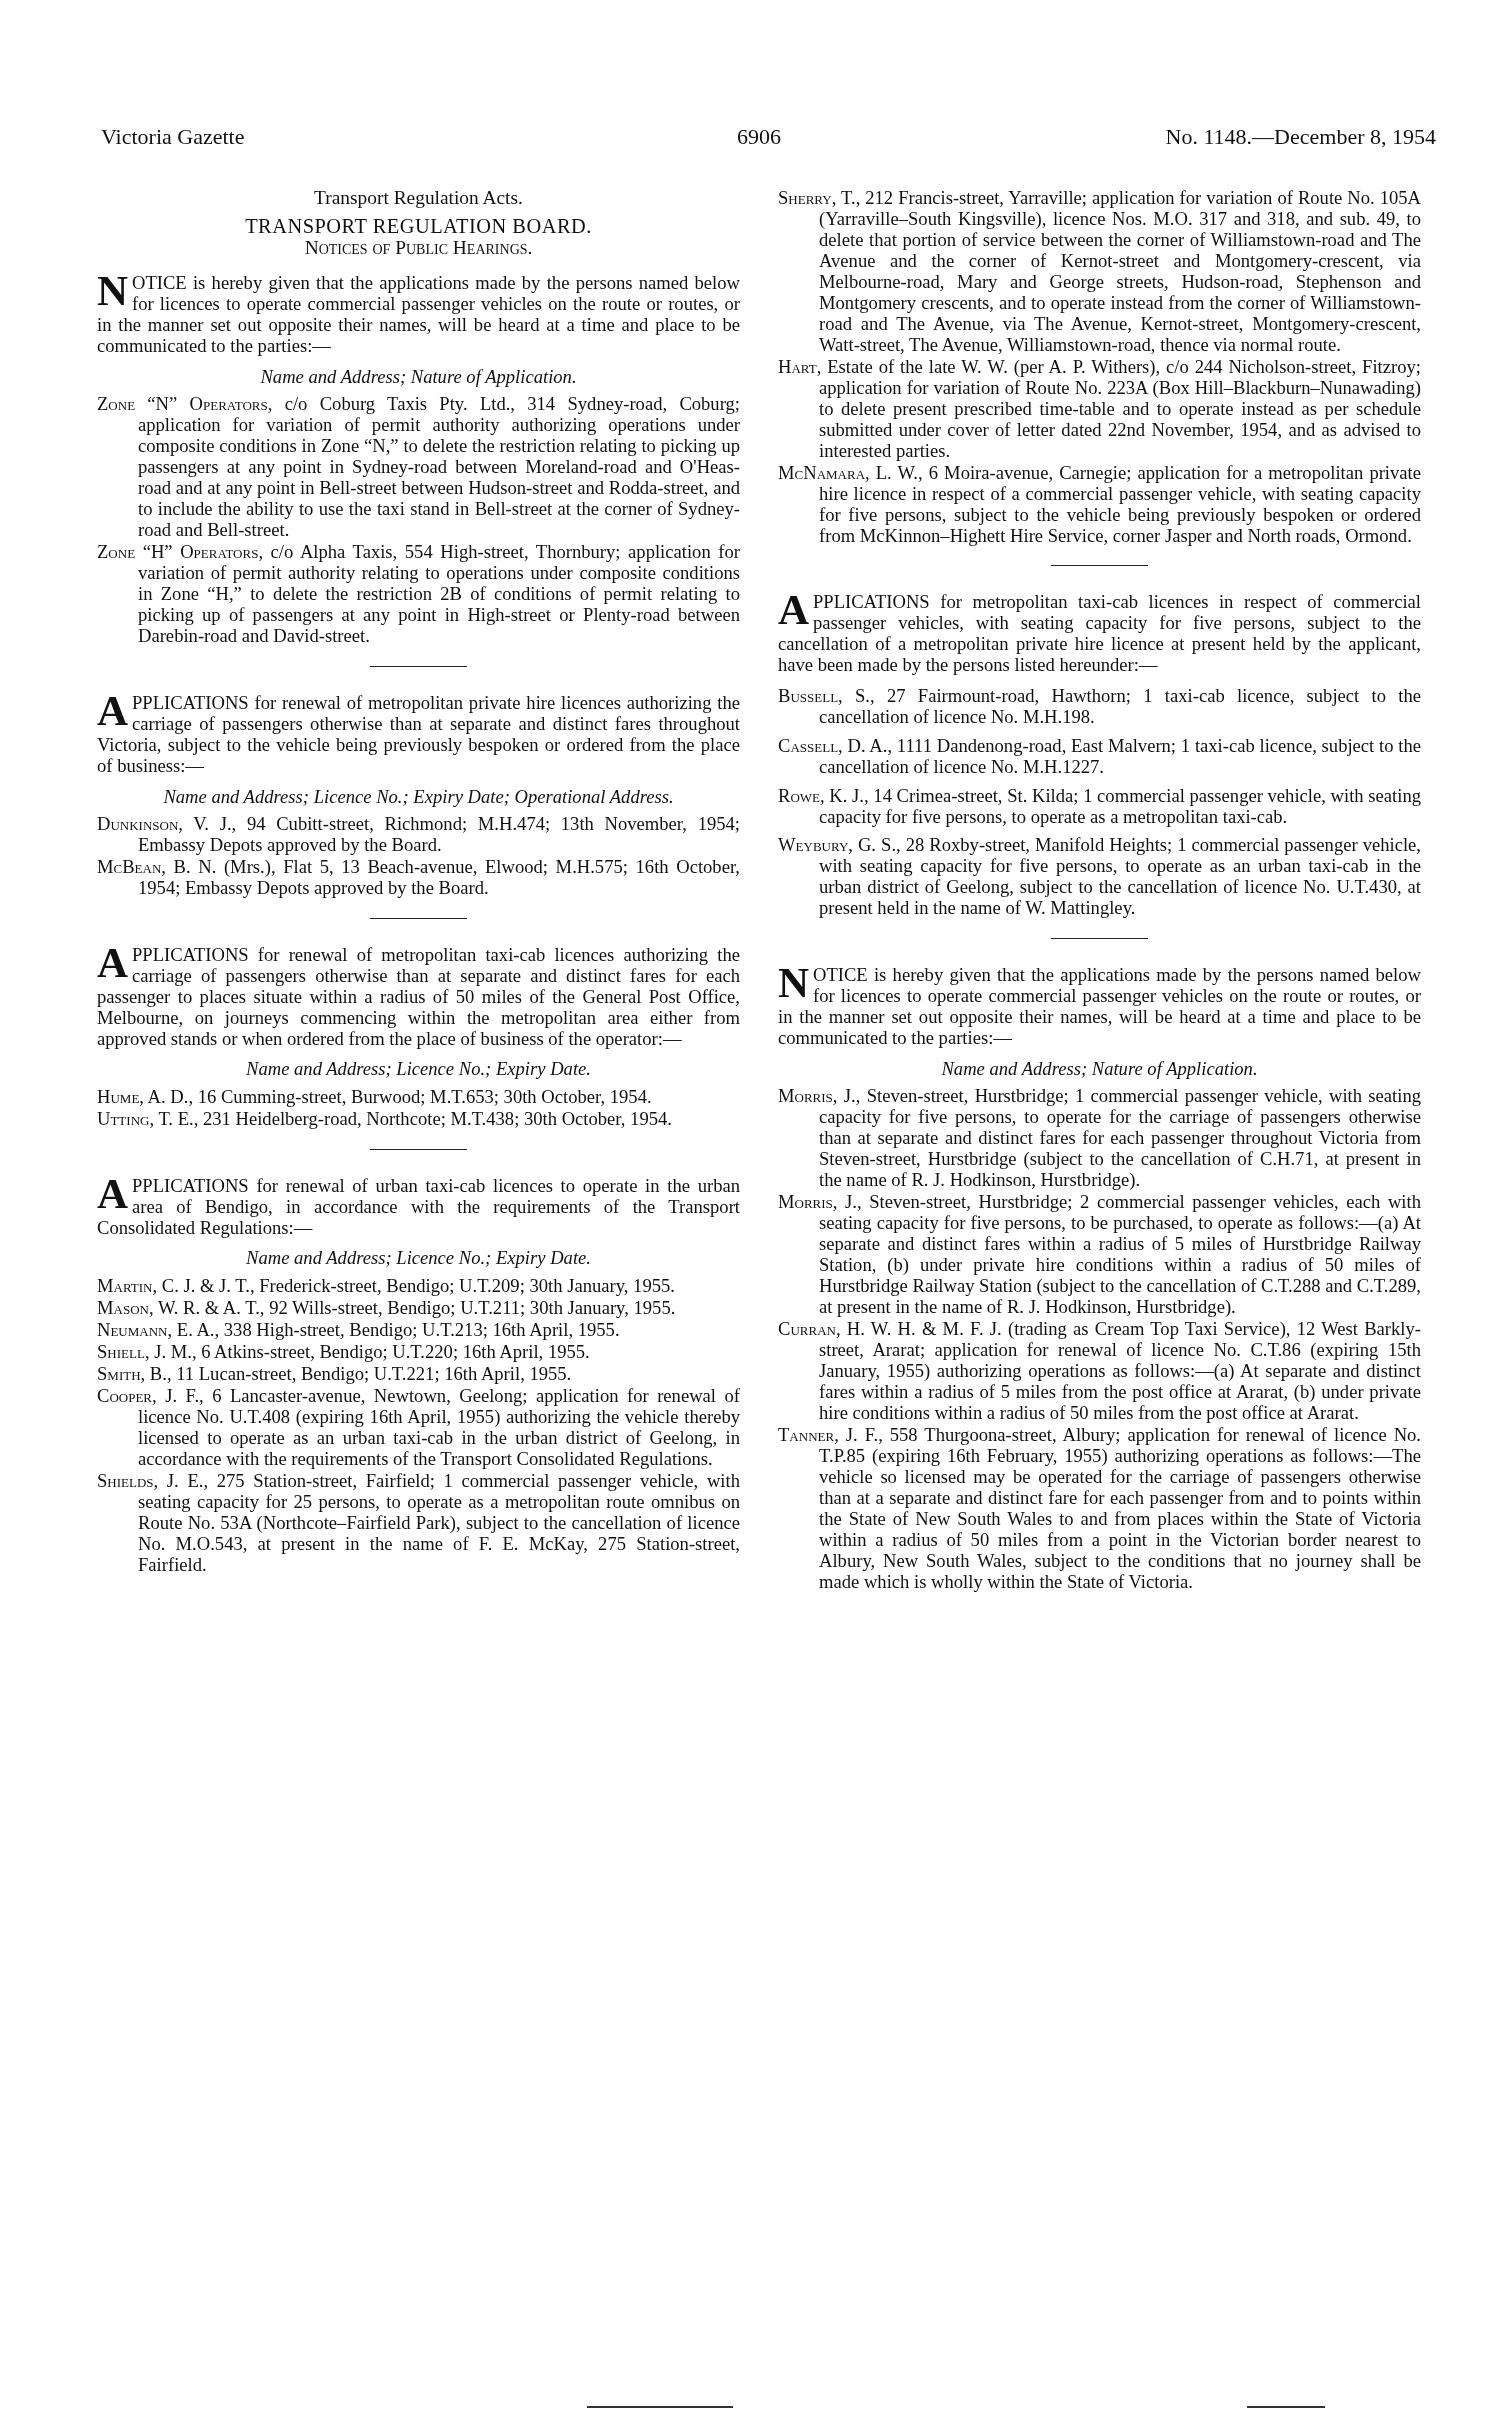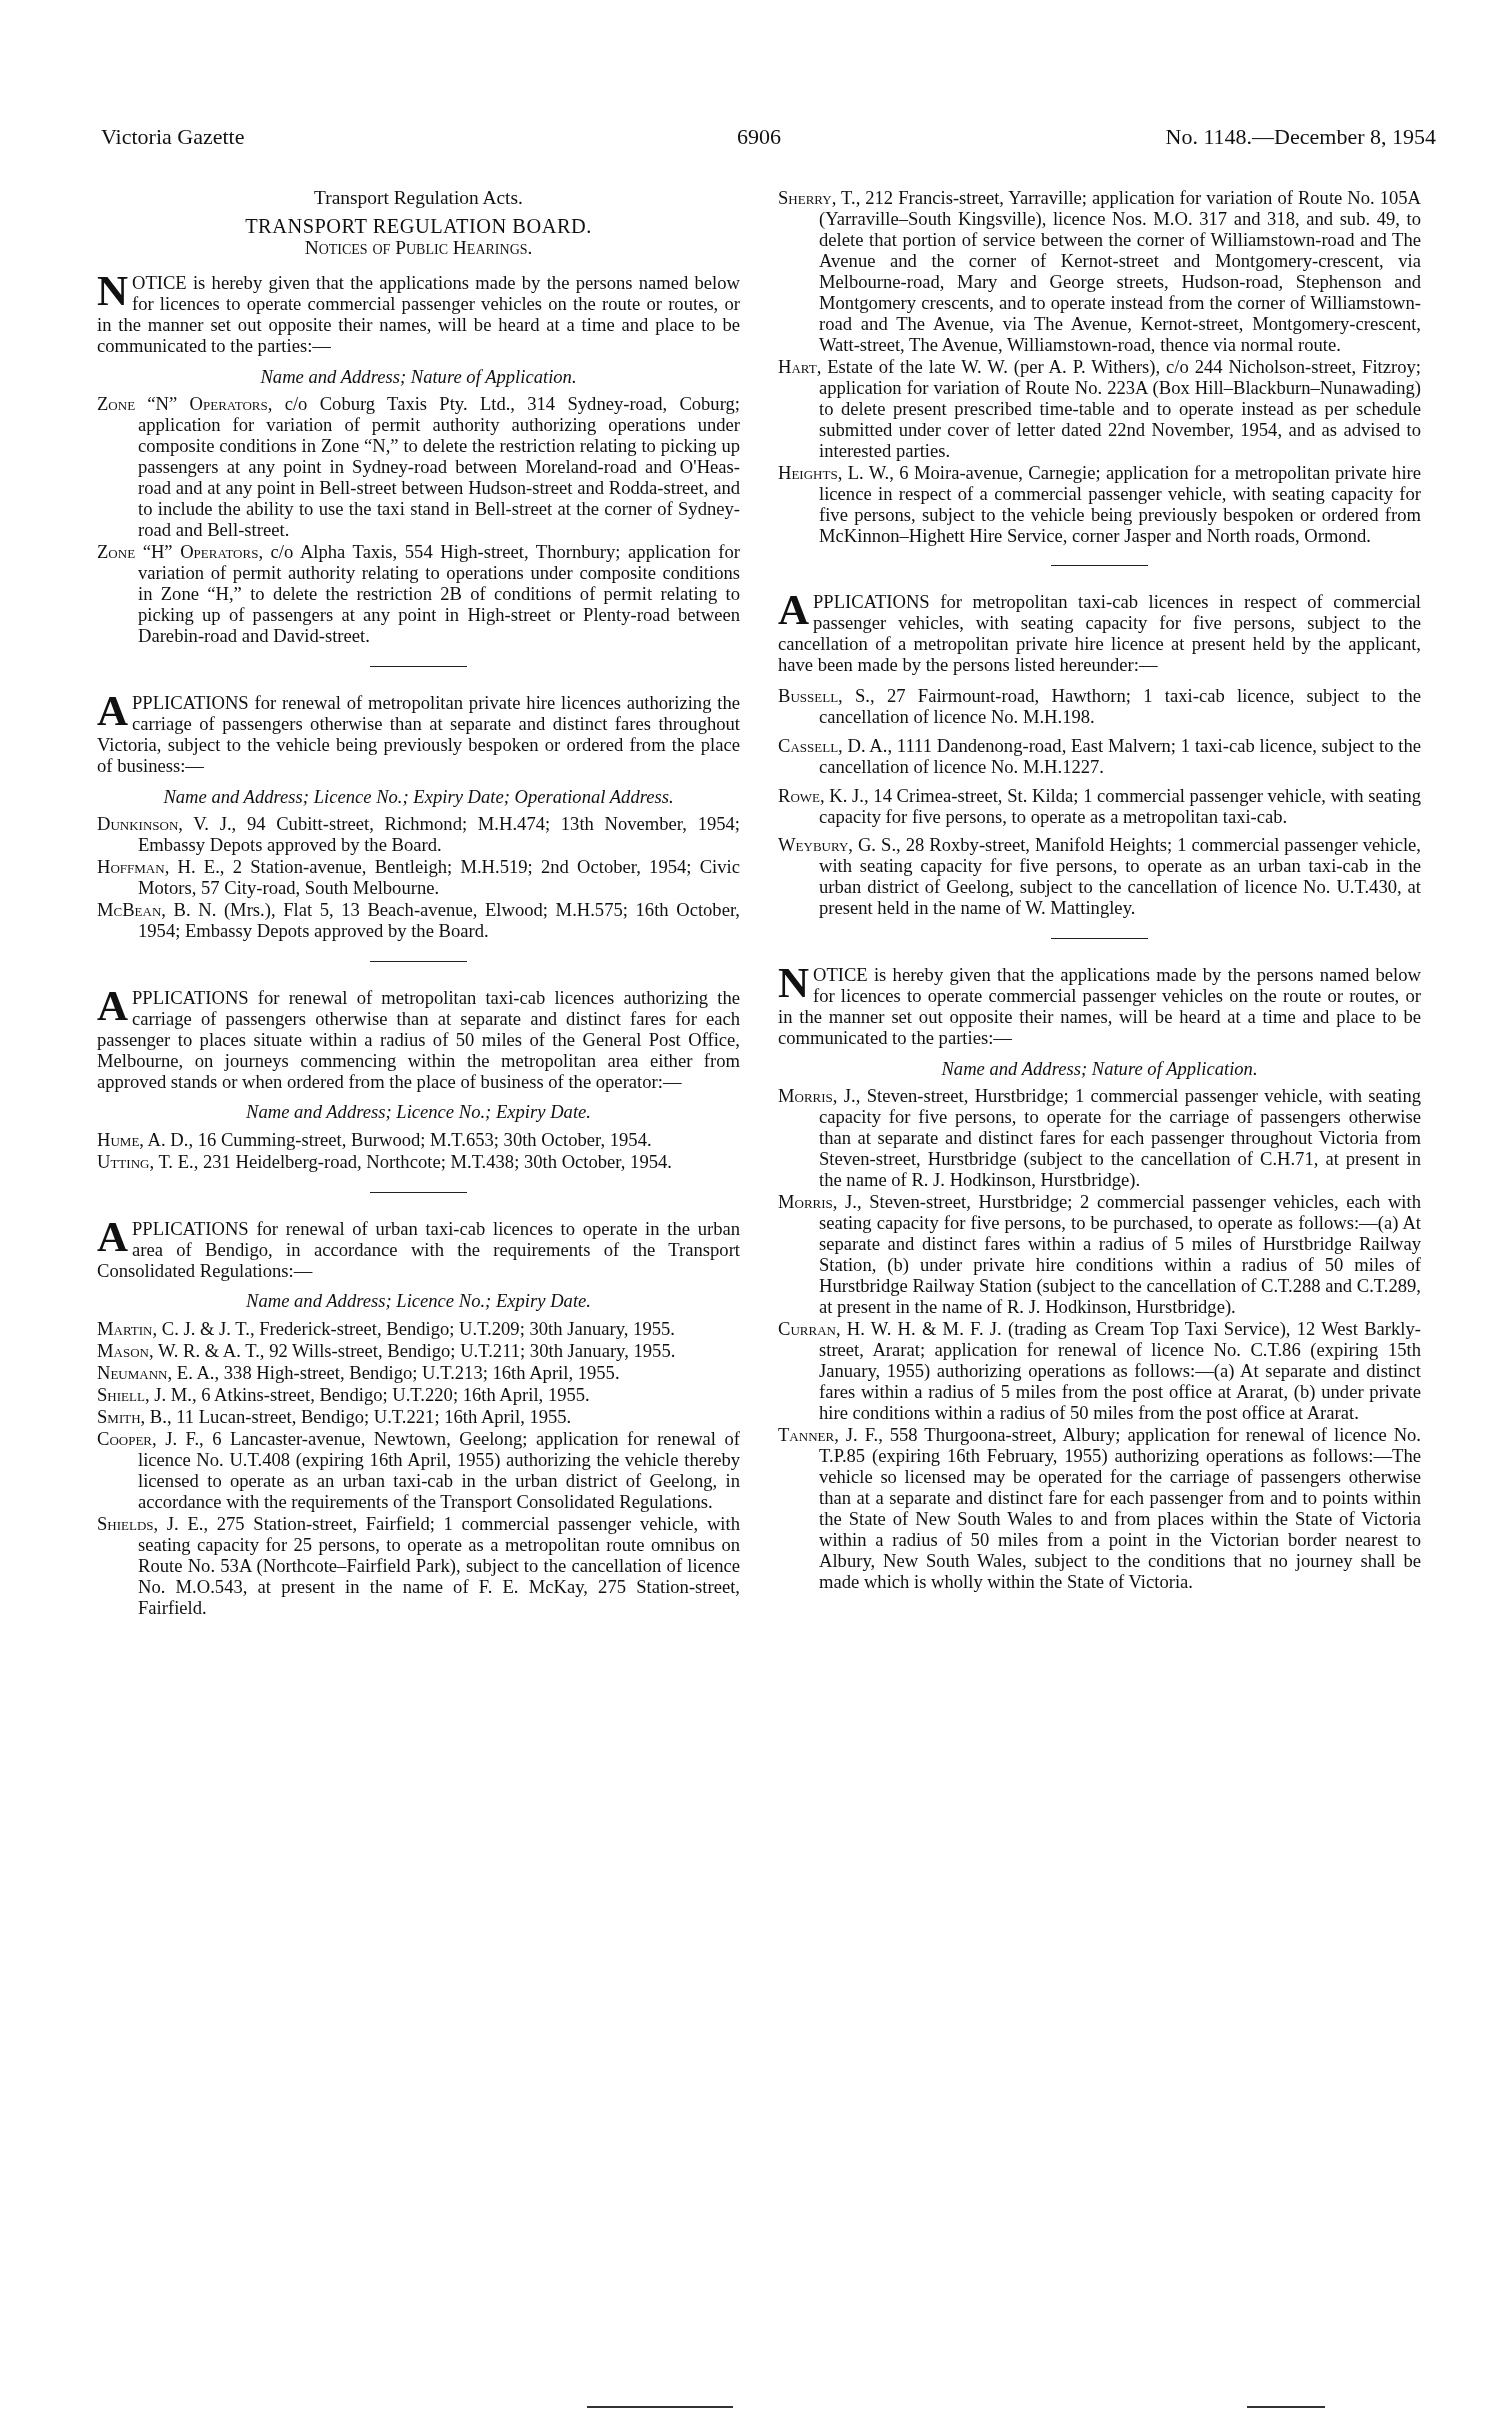--- a/index.html
+++ b/index.html
@@ -46,21 +46,20 @@
     <div class="caption">Name and Address; Nature of Application.</div>
     <p class="entry"><span class="surname">Zone “N” Operators</span><span>, c/o Coburg Taxis Pty. Ltd., 314 Sydney-road, Coburg; application for variation of permit authority authorizing operations under composite conditions in Zone “N,” to delete the restriction relating to picking up passengers at any point in Sydney-road between Moreland-road and O'Heas-road and at any point in Bell-street between Hudson-street and Rodda-street, and to include the ability to use the taxi stand in Bell-street at the corner of Sydney-road and Bell-street.</span></p>
     <p class="entry"><span class="surname">Zone “H” Operators</span><span>, c/o Alpha Taxis, 554 High-street, Thornbury; application for variation of permit authority relating to operations under composite conditions in Zone “H,” to delete the restriction 2B of conditions of permit relating to picking up of passengers at any point in High-street or Plenty-road between Darebin-road and David-street.</span></p>
   </section>
   <div class="rule"></div>
 
   <section>
     <p class="para"><span class="dropcap">A</span><span>PPLICATIONS for renewal of metropolitan private hire licences authorizing the carriage of passengers otherwise than at separate and distinct fares throughout Victoria, subject to the vehicle being previously bespoken or ordered from the place of business:—</span></p>
     <div class="caption">Name and Address; Licence No.; Expiry Date; Operational Address.</div>
     <p class="entry"><span class="surname">Dunkinson</span><span>, V. J., 94 Cubitt-street, Richmond; M.H.474; 13th November, 1954; Embassy Depots approved by the Board.</span></p>
-    <p class="entry"><span class="surname">Hoffman</span><span>, H. E., 2 Station-avenue, Bentleigh; M.H.519; 2nd October, 1954; Civic Motors, 57 City-road, South Melbourne.</span></p>
     <p class="entry"><span class="surname">McBean</span><span>, B. N. (Mrs.), Flat 5, 13 Beach-avenue, Elwood; M.H.575; 16th October, 1954; Embassy Depots approved by the Board.</span></p>
   </section>
   <div class="rule"></div>
 
   <section>
     <p class="para"><span class="dropcap">A</span><span>PPLICATIONS for renewal of metropolitan taxi-cab licences authorizing the carriage of passengers otherwise than at separate and distinct fares for each passenger to places situate within a radius of 50 miles of the General Post Office, Melbourne, on journeys commencing within the metropolitan area either from approved stands or when ordered from the place of business of the operator:—</span></p>
     <div class="caption">Name and Address; Licence No.; Expiry Date.</div>
     <p class="entry"><span class="surname">Hume</span><span>, A. D., 16 Cumming-street, Burwood; M.T.653; 30th October, 1954.</span></p>
     <p class="entry"><span class="surname">Utting</span><span>, T. E., 231 Heidelberg-road, Northcote; M.T.438; 30th October, 1954.</span></p>
   </section>
@@ -76,21 +75,21 @@
     <p class="entry"><span class="surname">Smith</span><span>, B., 11 Lucan-street, Bendigo; U.T.221; 16th April, 1955.</span></p>
     <p class="entry"><span class="surname">Cooper</span><span>, J. F., 6 Lancaster-avenue, Newtown, Geelong; application for renewal of licence No. U.T.408 (expiring 16th April, 1955) authorizing the vehicle thereby licensed to operate as an urban taxi-cab in the urban district of Geelong, in accordance with the requirements of the Transport Consolidated Regulations.</span></p>
     <p class="entry"><span class="surname">Shields</span><span>, J. E., 275 Station-street, Fairfield; 1 commercial passenger vehicle, with seating capacity for 25 persons, to operate as a metropolitan route omnibus on Route No. 53A (Northcote–Fairfield Park), subject to the cancellation of licence No. M.O.543, at present in the name of F. E. McKay, 275 Station-street, Fairfield.</span></p>
   </section>
 </div>
 
 <div class="col right">
   <section>
     <p class="entry"><span class="surname">Sherry</span><span>, T., 212 Francis-street, Yarraville; application for variation of Route No. 105A (Yarraville–South Kingsville), licence Nos. M.O. 317 and 318, and sub. 49, to delete that portion of service between the corner of Williamstown-road and The Avenue and the corner of Kernot-street and Montgomery-crescent, via Melbourne-road, Mary and George streets, Hudson-road, Stephenson and Montgomery crescents, and to operate instead from the corner of Williamstown-road and The Avenue, via The Avenue, Kernot-street, Montgomery-crescent, Watt-street, The Avenue, Williamstown-road, thence via normal route.</span></p>
     <p class="entry"><span class="surname">Hart</span><span>, Estate of the late W. W. (per A. P. Withers), c/o 244 Nicholson-street, Fitzroy; application for variation of Route No. 223A (Box Hill–Blackburn–Nunawading) to delete present prescribed time-table and to operate instead as per schedule submitted under cover of letter dated 22nd November, 1954, and as advised to interested parties.</span></p>
-    <p class="entry"><span class="surname">Heights</span><span>, L. W., 6 Moira-avenue, Carnegie; application for a metropolitan private hire licence in respect of a commercial passenger vehicle, with seating capacity for five persons, subject to the vehicle being previously bespoken or ordered from McKinnon–Highett Hire Service, corner Jasper and North roads, Ormond.</span></p>
+    <p class="entry"><span class="surname">McNamara</span><span>, L. W., 6 Moira-avenue, Carnegie; application for a metropolitan private hire licence in respect of a commercial passenger vehicle, with seating capacity for five persons, subject to the vehicle being previously bespoken or ordered from McKinnon–Highett Hire Service, corner Jasper and North roads, Ormond.</span></p>
   </section>
   <div class="rule"></div>
 
   <section>
     <p class="para"><span class="dropcap">A</span><span>PPLICATIONS for metropolitan taxi-cab licences in respect of commercial passenger vehicles, with seating capacity for five persons, subject to the cancellation of a metropolitan private hire licence at present held by the applicant, have been made by the persons listed hereunder:—</span></p>
     <p class="entry" style="margin-bottom:7.8px"><span class="surname">Bussell</span><span>, S., 27 Fairmount-road, Hawthorn; 1 taxi-cab licence, subject to the cancellation of licence No. M.H.198.</span></p>
     <p class="entry" style="margin-bottom:7.8px"><span class="surname">Cassell</span><span>, D. A., 1111 Dandenong-road, East Malvern; 1 taxi-cab licence, subject to the cancellation of licence No. M.H.1227.</span></p>
     <p class="entry" style="margin-bottom:7.8px"><span class="surname">Rowe</span><span>, K. J., 14 Crimea-street, St. Kilda; 1 commercial passenger vehicle, with seating capacity for five persons, to operate as a metropolitan taxi-cab.</span></p>
     <p class="entry"><span class="surname">Weybury</span><span>, G. S., 28 Roxby-street, Manifold Heights; 1 commercial passenger vehicle, with seating capacity for five persons, to operate as an urban taxi-cab in the urban district of Geelong, subject to the cancellation of licence No. U.T.430, at present held in the name of W. Mattingley.</span></p>
   </section>

